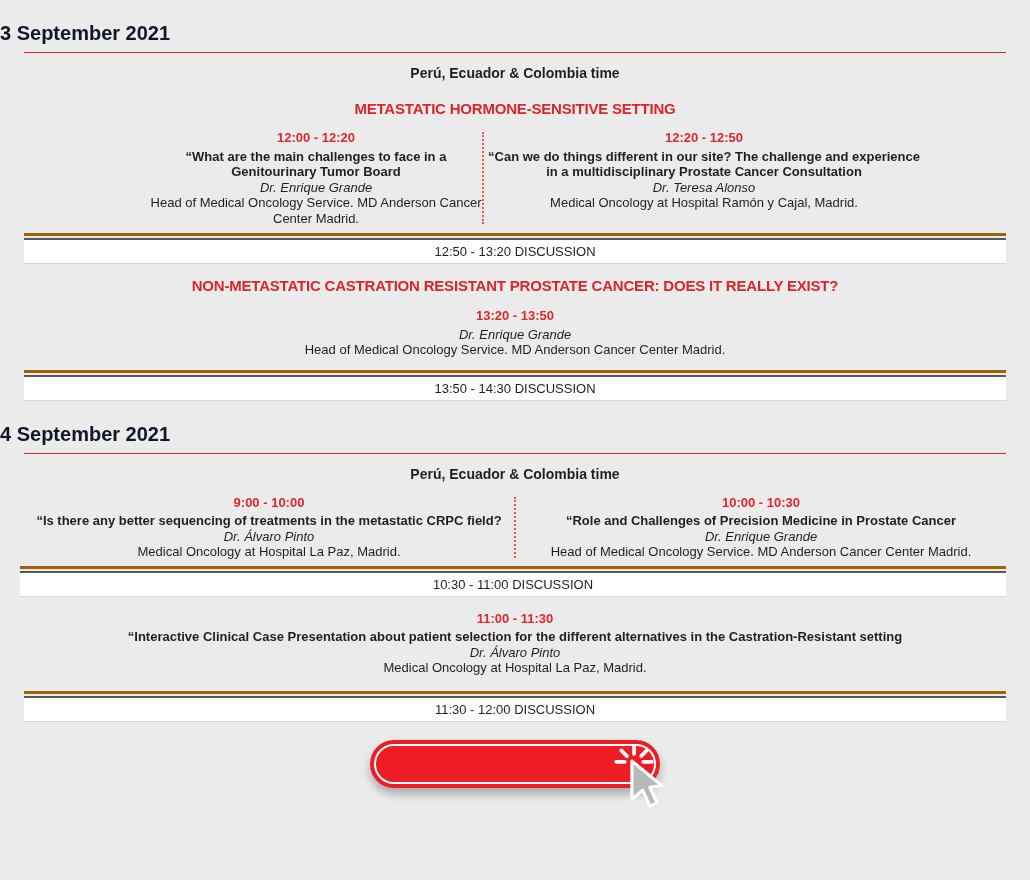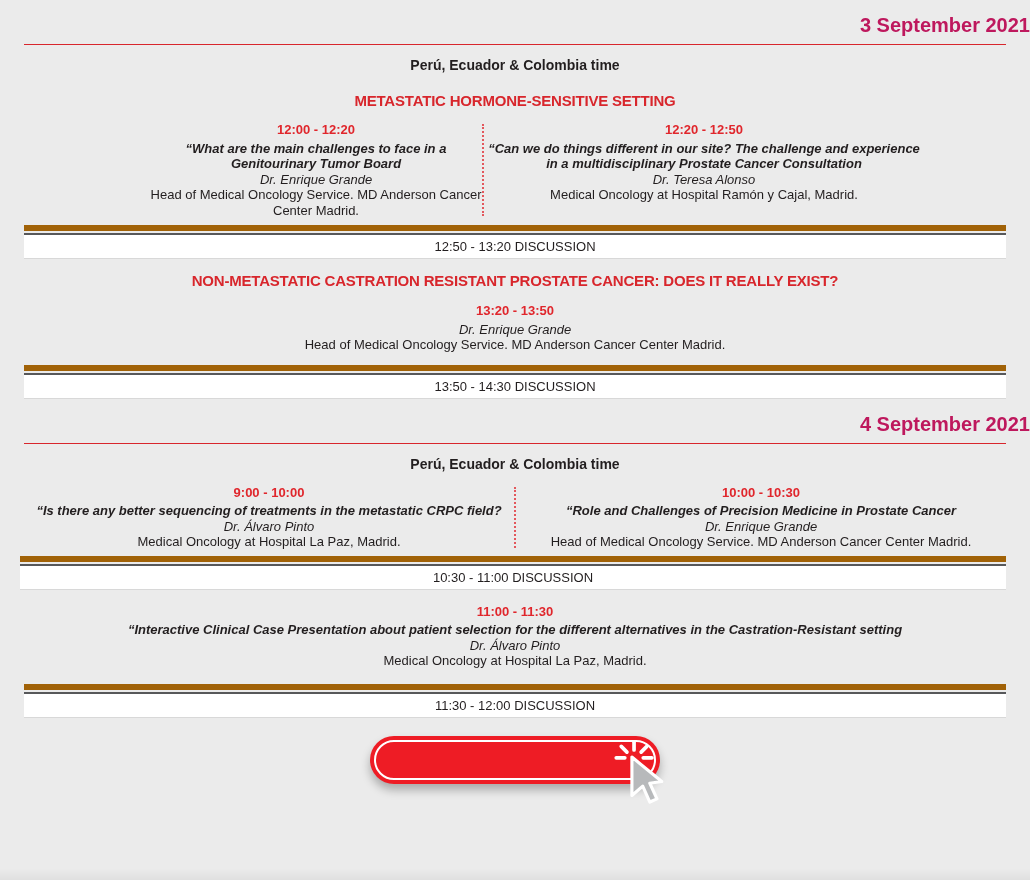--- a/index.html
+++ b/index.html
@@ -11,50 +11,50 @@
     overflow:hidden;
   }
   .page { position:relative; width:1030px; height:880px; background:#ebebeb; }
   .page::after{
     content:""; position:absolute; left:0; right:0; bottom:0; height:12px;
     background:linear-gradient(rgba(0,0,0,0), rgba(0,0,0,0.05));
     pointer-events:none;
   }
 
   .day-title{
-    padding-top:13px; text-align:right;
-    font-size:20px; font-weight:bold; color:#be185d; line-height:24px;
+    padding-top:13px; text-align:left;
+    font-size:20px; font-weight:bold; color:#0f172a; line-height:24px;margin-top:8px;
   }
   .red-rule{ margin:7px 24px 0; border:none; border-top:1px solid #d8262c; height:0; }
   .timezone{ margin-top:12px; text-align:center; font-size:14px; font-weight:bold; line-height:16px; }
   .section-heading{
     margin-top:20px; text-align:center;
     font-size:15px; font-weight:bold; color:#d8262c; line-height:16px; letter-spacing:-0.2px;
   }
 
   .session{ text-align:center; font-size:13px; line-height:15.5px; }
   .session .time{ color:#e0262c; font-weight:bold; margin-bottom:3px; }
-  .session .title{ font-weight:bold;font-style:italic; }
+  .session .title{ font-weight:bold; }
   .session .speaker{ font-style:italic; }
   .session.single .title, .session.single .speaker, .session.single .affil{ white-space:nowrap; }
 
   .row{ display:flex;margin-left:44px; }
   .row-day1{ justify-content:center; margin-top:13px; }
   .row-day1 .col-a{ width:332px; }
   .row-day1 .col-b{ width:440px; }
   .row-day2{ margin:13px 24px 0; }
   .row-day2 .col{ flex:1 1 0; min-width:0; }
   .vdivider{
     width:0; align-self:stretch; margin:2px 0;
     border-left:2px dotted rgba(224,38,44,0.75);
   }
 
   .session-full{ margin:14px 24px 0; }
 
-  .band{ margin:0 24px; border-top:6px solid #a16207; padding-top:2px; }
+  .band{ margin:0 24px; border-top:3px solid #a16207; padding-top:2px; }
   .band-inner{
     border-top:2px solid #57585a; border-bottom:1px solid #d8d8d8;
     background:#ffffff; text-align:center;
     font-size:13px; line-height:15px; padding:4px 0 4px;
   }
   .band1{ margin-top:7px; }
   .band2{ margin-top:12px; }
   .band3{ margin-top:6px;margin-left:20px; }
   .band4{ margin-top:15px; }
 

